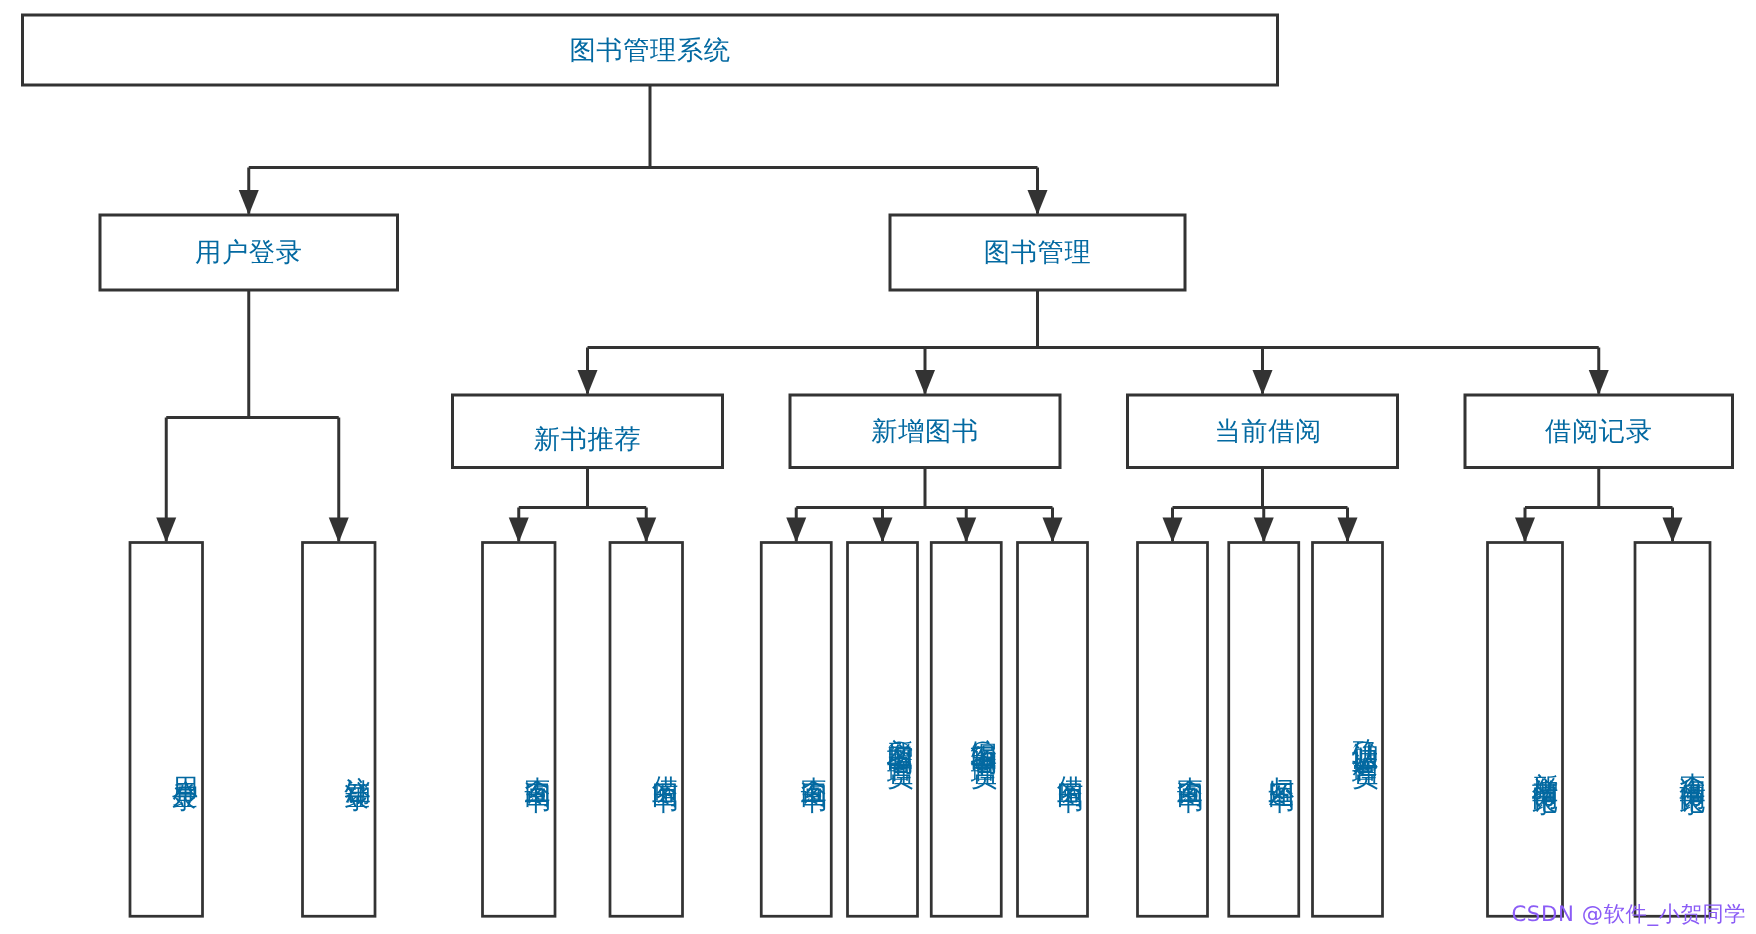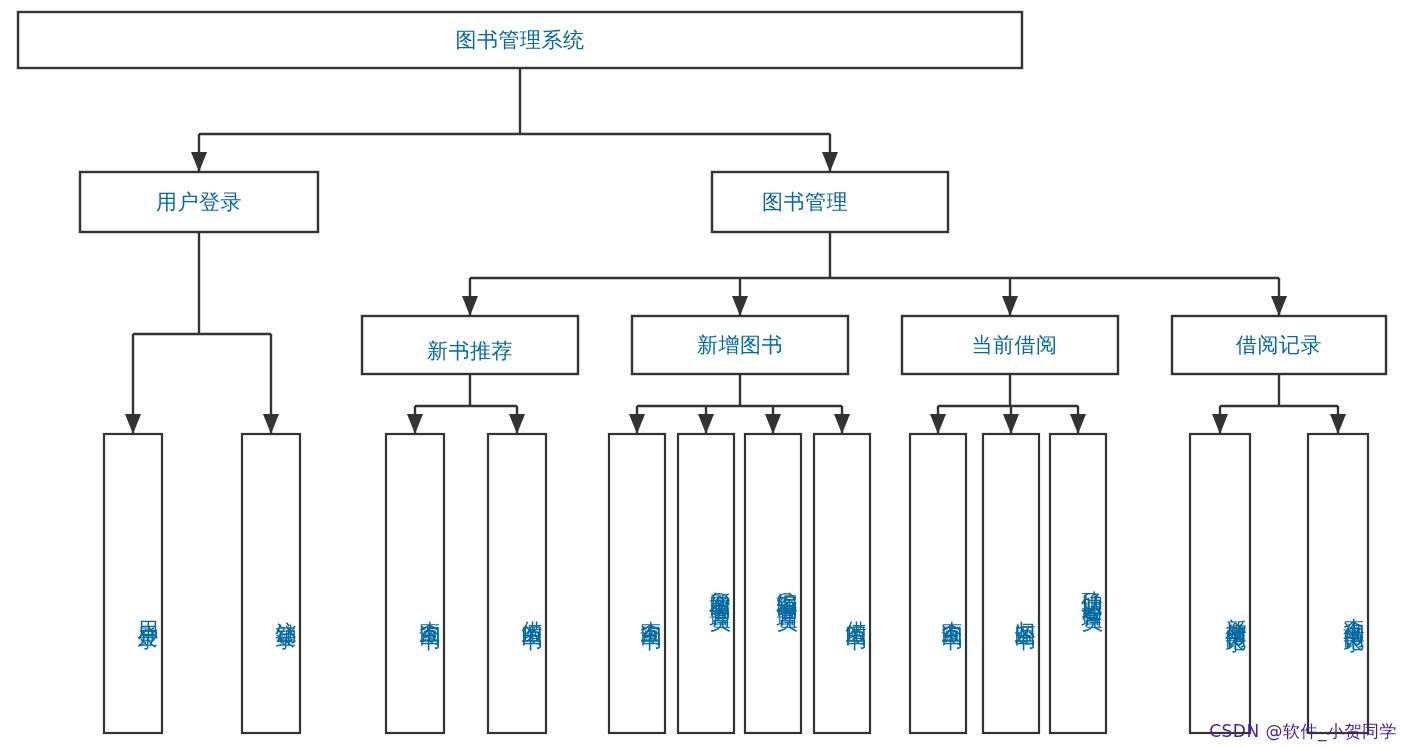--- a/index.html
+++ b/index.html
@@ -66,21 +66,21 @@
     font-size: 21px;
     letter-spacing: 3px;
     align-items: flex-start;
     justify-content: center;
   }
   .watermark {
     position: absolute;
     right: 8px;
     bottom: 4px;
     font-size: 17px;
-    color: #4c1d95;
+    color: #8b5cf6;
     font-family: "DejaVu Sans", "Liberation Sans", sans-serif;
     white-space: nowrap;
     letter-spacing: 0.5px;
   }
 </style>
 </head>
 <body>
 
 <div id="canvas">
 
@@ -159,21 +159,21 @@
         <rect x="983" y="434" width="56" height="299" class="node-rect-thin"></rect>
         <rect x="1050" y="434" width="56" height="299" class="node-rect-thin"></rect>
         <rect x="1190" y="434" width="60" height="299" class="node-rect-thin"></rect>
         <rect x="1308" y="434" width="60" height="299" class="node-rect-thin"></rect>
       </g>
   </svg>
 
   <div id="labels">
       <div class="node-label horizontal" style="left: 18px; top: 12px; width: 1004px; height: 56px;">图书管理系统</div>
       <div class="node-label horizontal" style="left: 80px; top: 172px; width: 238px; height: 60px;">用户登录</div>
-      <div class="node-label horizontal" style="left: 687px; top: 172px; width: 236px; height: 60px;">图书管理</div>
+      <div class="node-label horizontal" style="left: 712px; top: 172px; width: 236px; height: 60px;">图书管理</div>
       <div class="node-label horizontal" style="left: 362px; top: 316px; width: 216px; height: 70px;">新书推荐</div>
       <div class="node-label horizontal" style="left: 632px; top: 316px; width: 216px; height: 58px;">新增图书</div>
       <div class="node-label horizontal" style="left: 884px; top: 316px; width: 261px; height: 58px;">当前借阅</div>
       <div class="node-label horizontal" style="left: 1172px; top: 316px; width: 214px; height: 58px; border-radius: 19px;">借阅记录</div>
       <div class="node-label vertical" style="left: 104px; top: 434px; width: 58px; height: 299px; padding-top: 52px; box-sizing: border-box;">用户登录</div>
       <div class="node-label vertical" style="left: 242px; top: 434px; width: 58px; height: 299px; padding-top: 52px; box-sizing: border-box;">注销登录</div>
       <div class="node-label vertical" style="left: 386px; top: 434px; width: 58px; height: 299px; padding-top: 52px; box-sizing: border-box;">查询图书</div>
       <div class="node-label vertical" style="left: 488px; top: 434px; width: 58px; height: 299px; padding-top: 52px; box-sizing: border-box;">借阅图书</div>
       <div class="node-label vertical" style="left: 609px; top: 434px; width: 56px; height: 299px; padding-top: 52px; box-sizing: border-box;">查询图书</div>
       <div class="node-label vertical" style="left: 678px; top: 434px; width: 56px; height: 299px; padding-top: 8px; box-sizing: border-box;">新增图书（管理员）</div>

